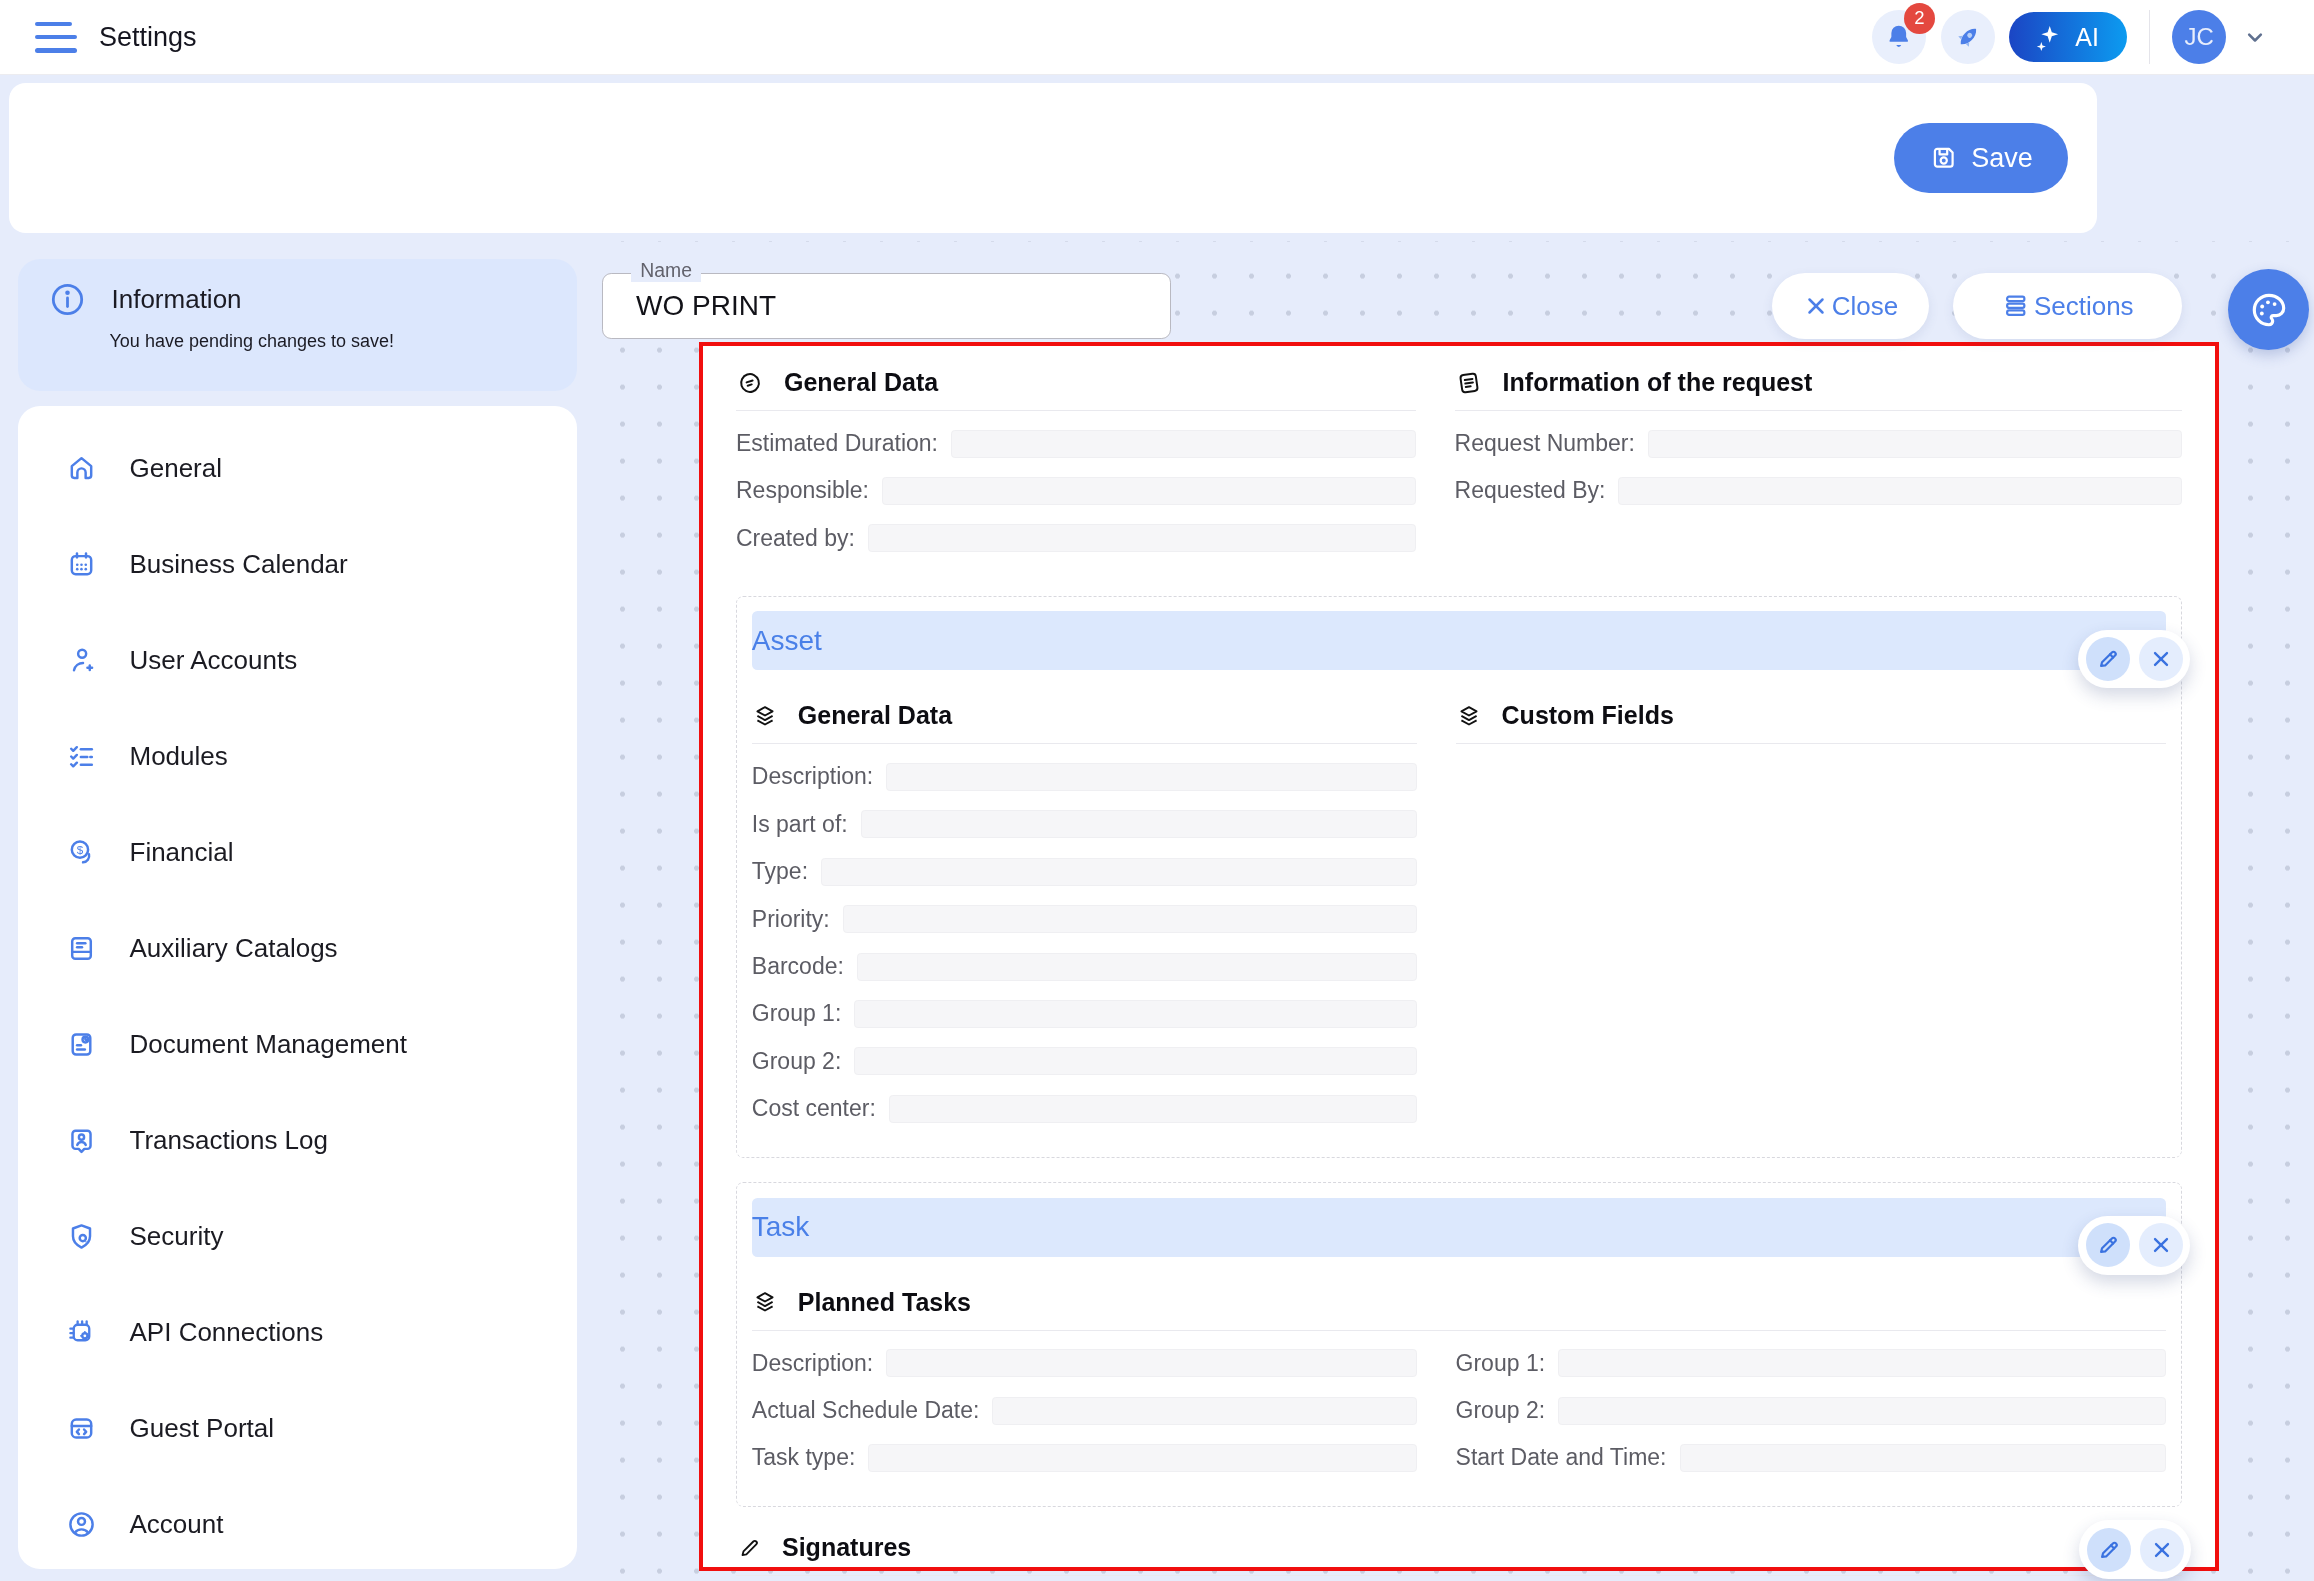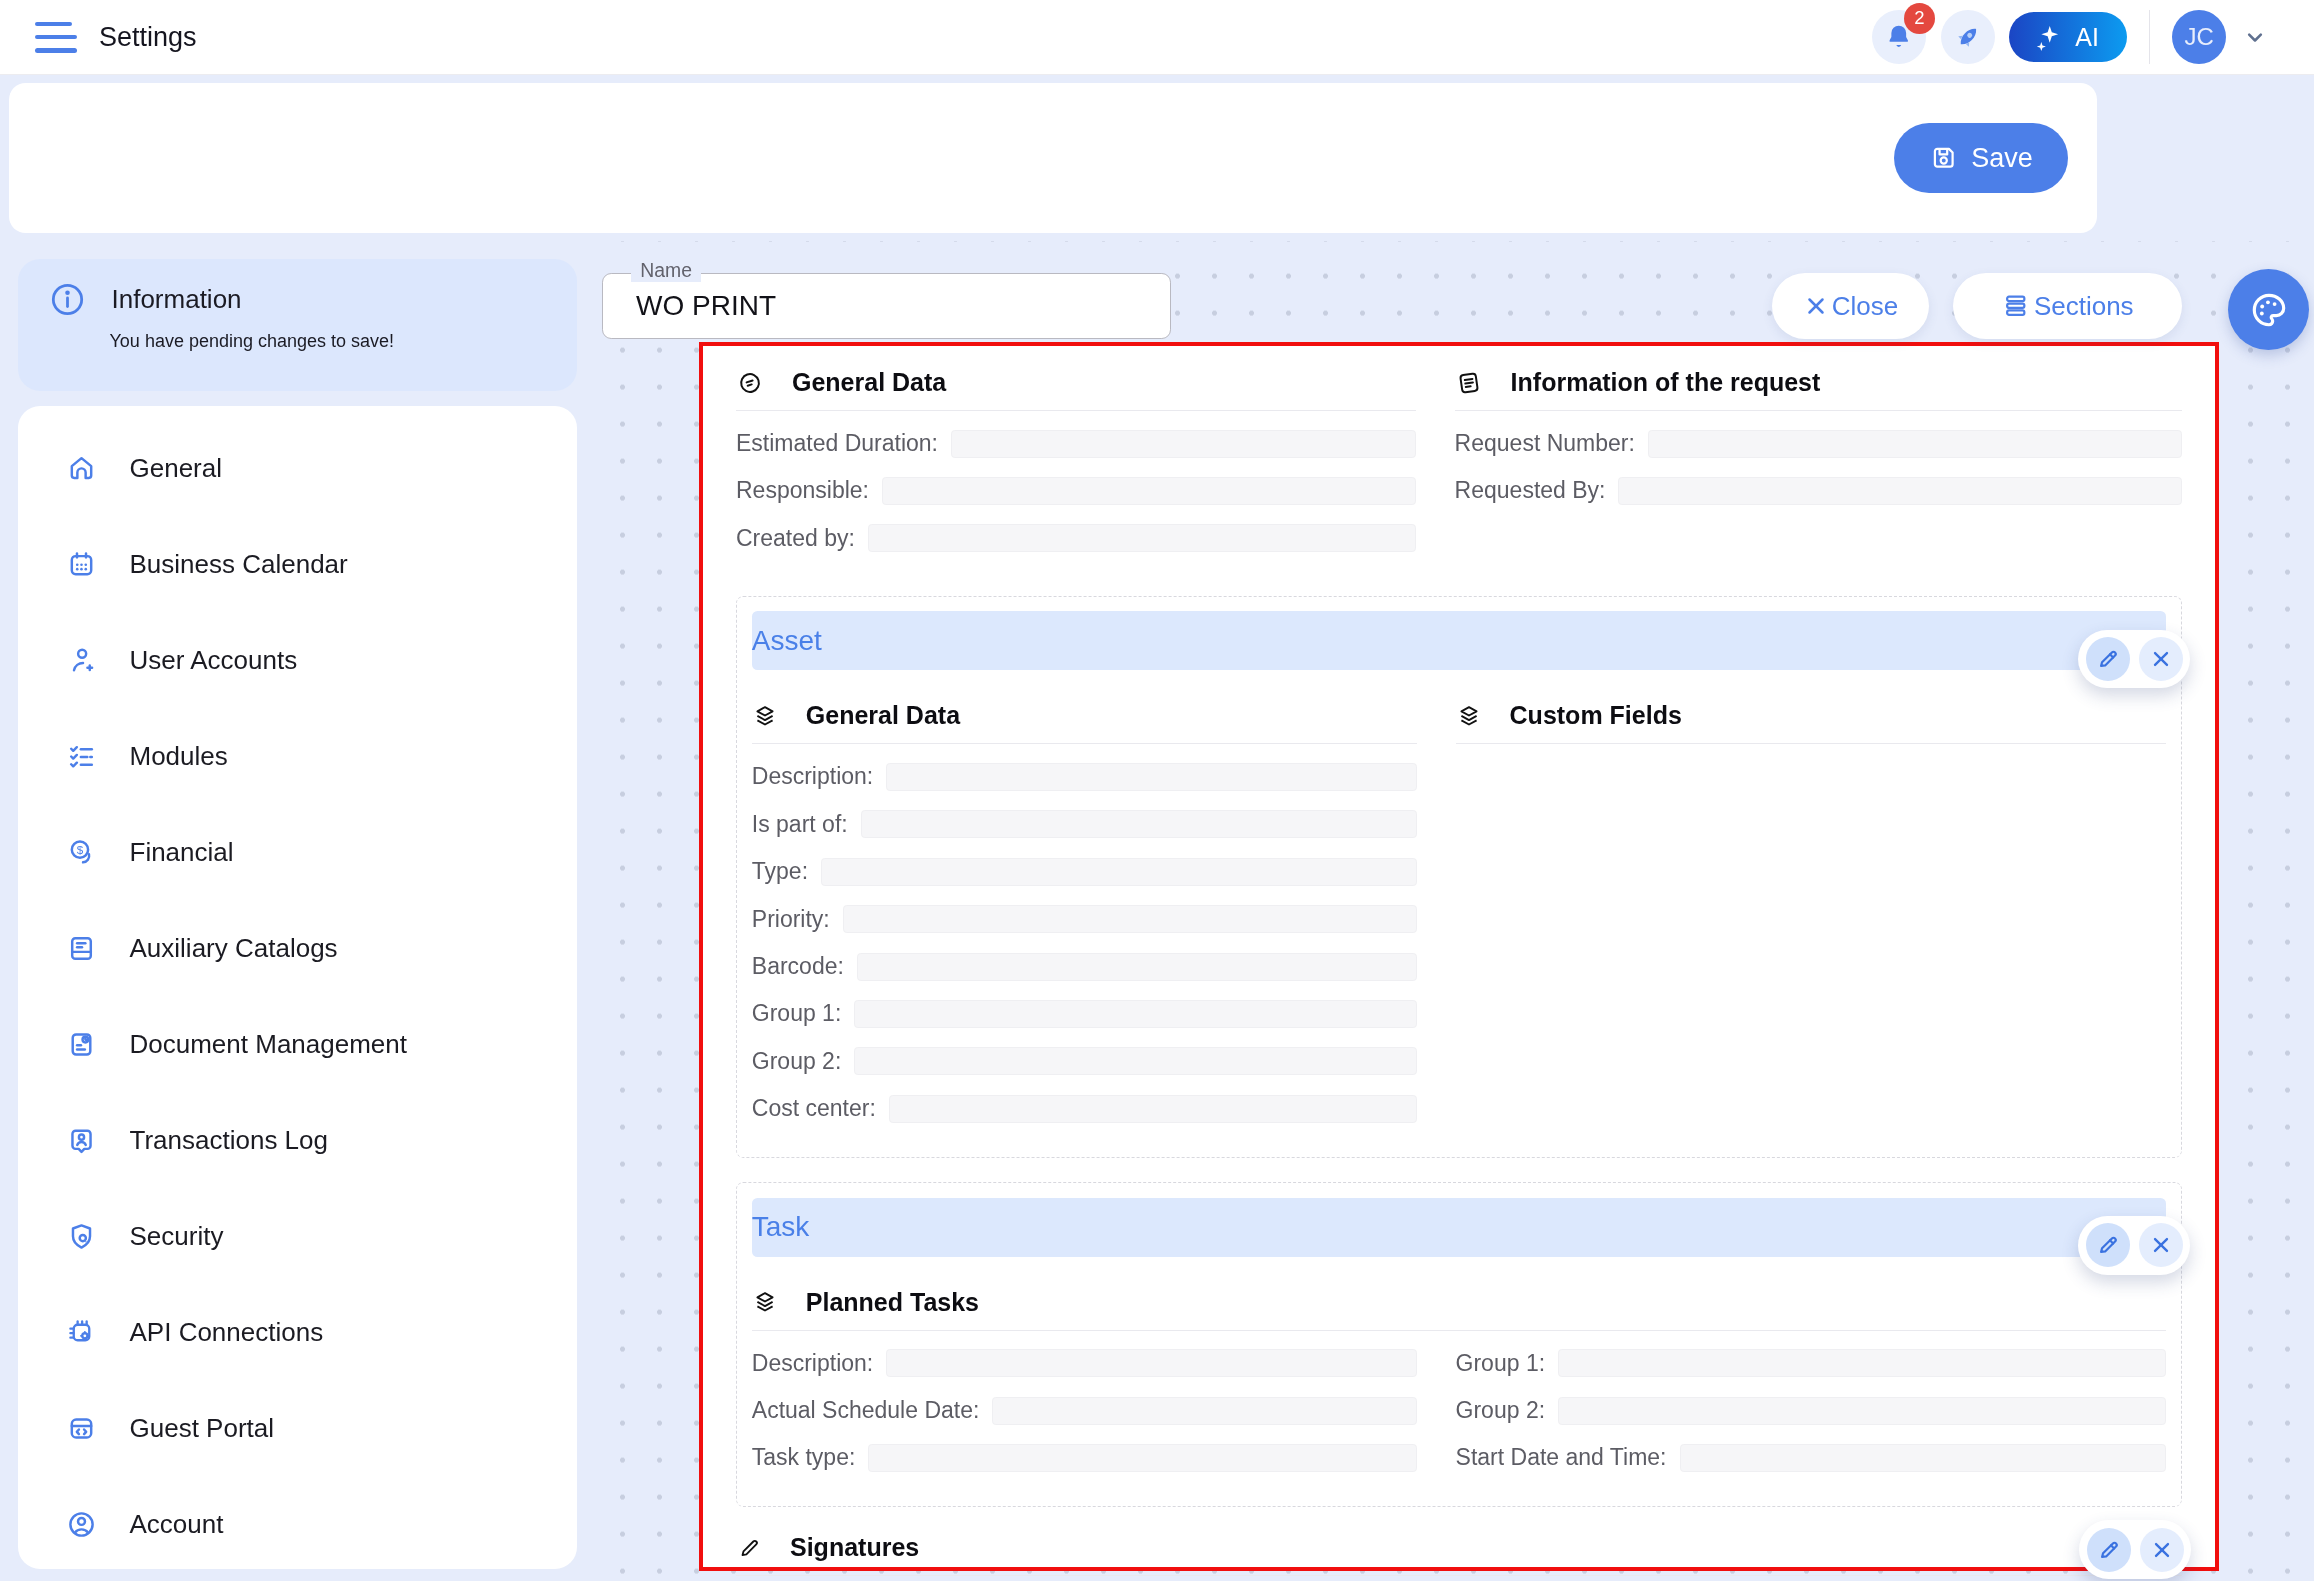--- a/index.html
+++ b/index.html
@@ -96,21 +96,21 @@
   
   .sheet {
     position:absolute; left:699px; top:342px; width:1520px; height:1229px;
     background:#ffffff; border:4.6px solid #f10e0e; z-index:2;
     padding:22px 33px 0 33px;
   }
   .doc-cols { display:flex; gap:39px; }
   .colL { width:47%; }
   .colR { flex:1; }
   .sec-head {
-    display:flex; align-items:center; gap:28px;
+    display:flex; align-items:center; gap:20px;
     font-size:25px; font-weight:bold; color:#0d0d12;
     padding-bottom:13px; border-bottom:1.8px solid #e9e9ee; margin-bottom:18.5px;
   }
   .frow { display:flex; align-items:center; gap:13px; margin-bottom:19.4px; }
   .flabel2 { font-size:23px; color:#5c5c64; white-space:nowrap; }
   .fbar { flex:1; height:28px; background:#f6f6f8; border:0.9px solid #efeff2; border-radius:3.7px; }
 
   .sub-card {
     position:relative; border:1.8px dashed #d8d8de; border-radius:7.4px;
     padding:14.8px; margin-top:24px;

